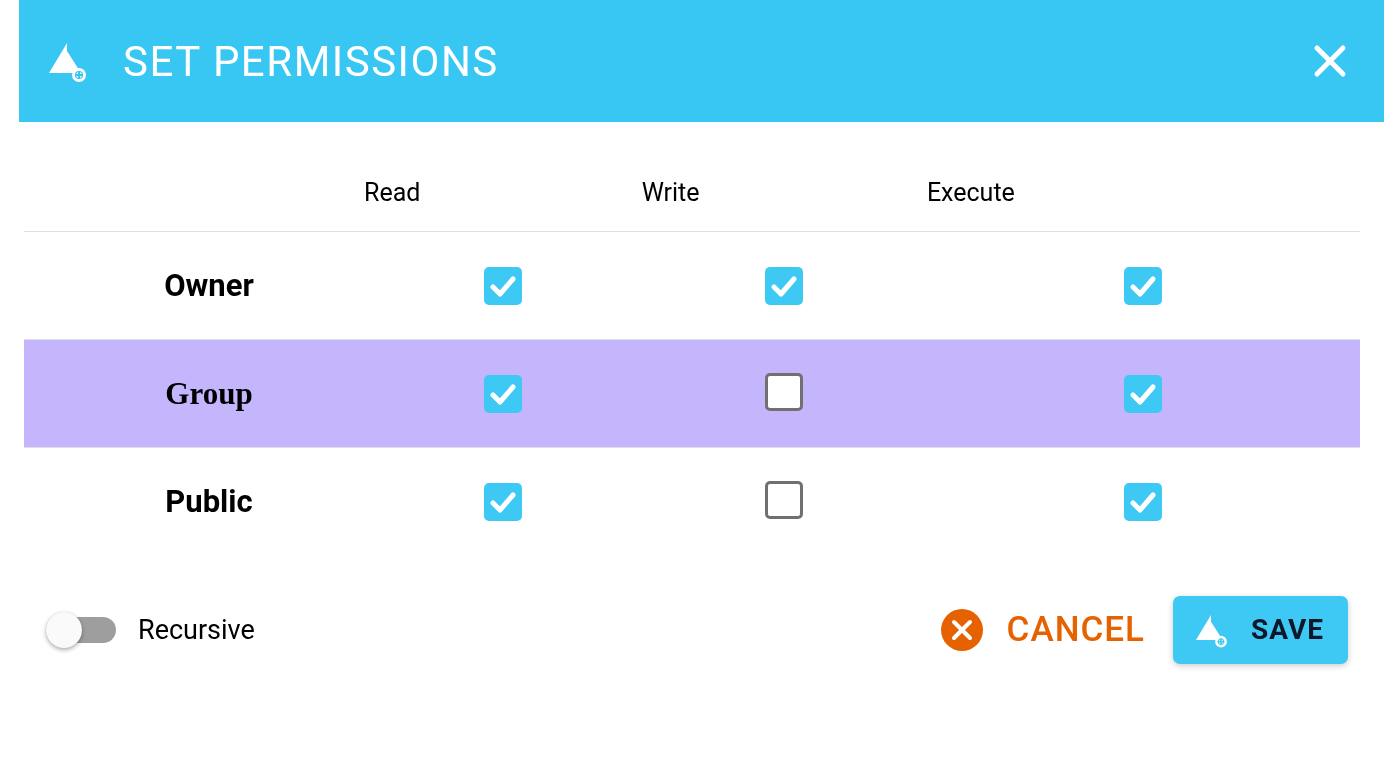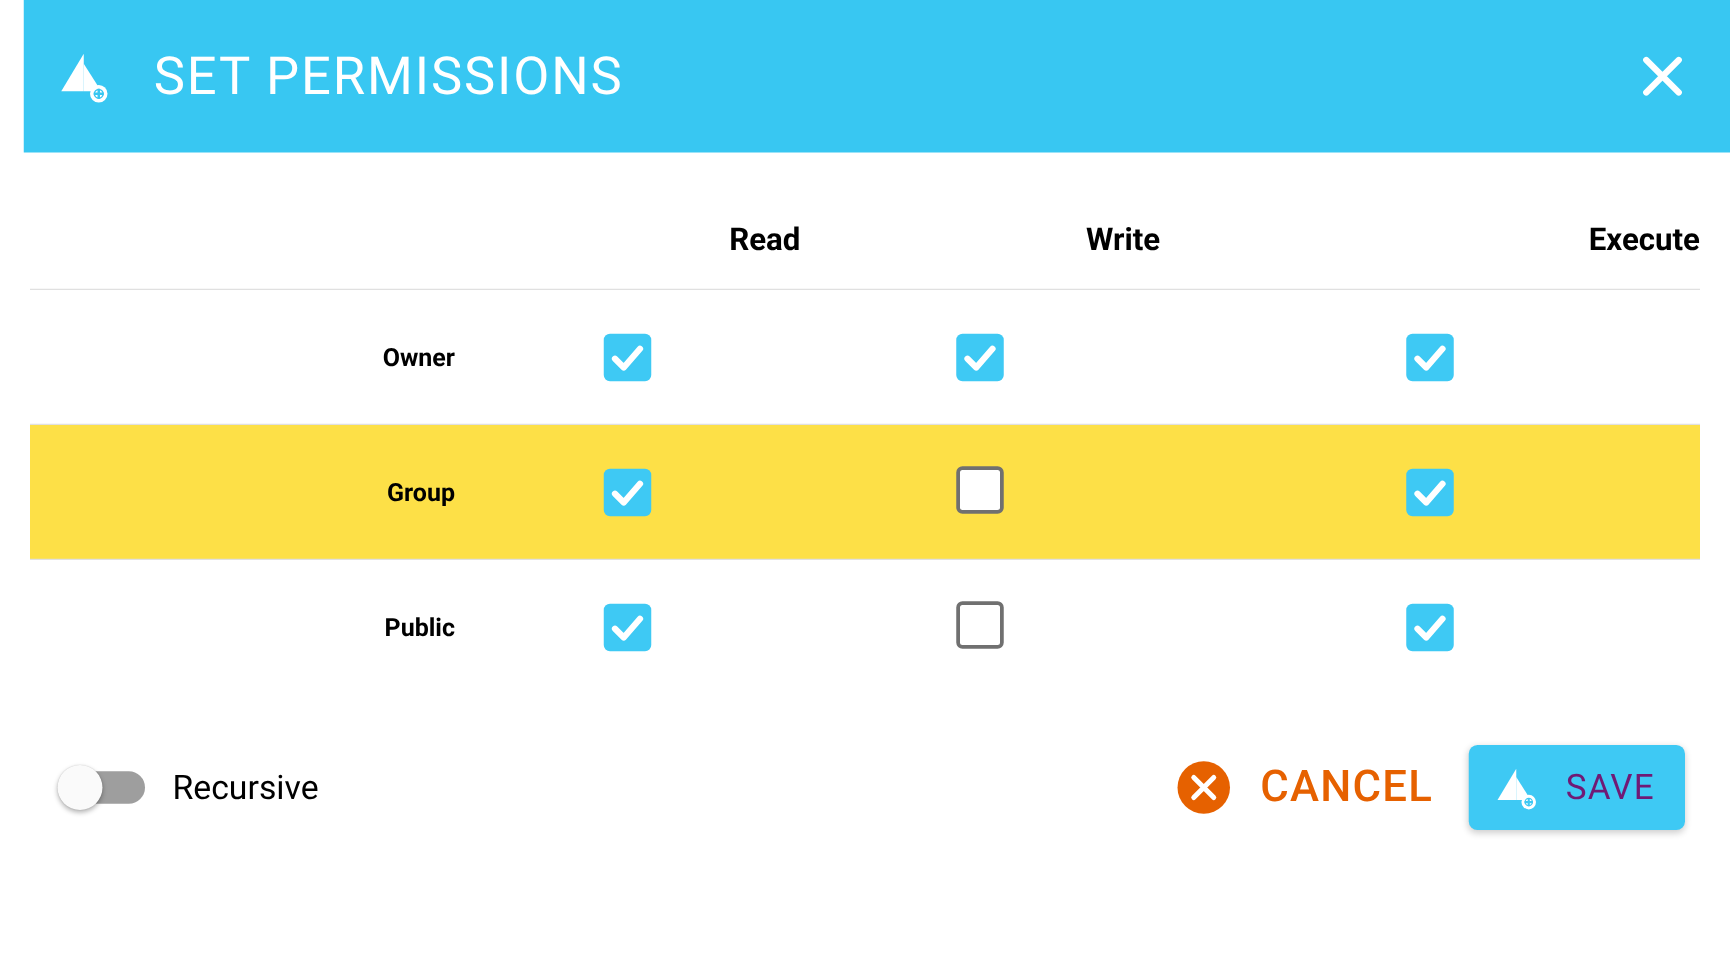--- a/index.html
+++ b/index.html
@@ -44,38 +44,39 @@
   }
   .content {
     padding: 42px 24px 0 24px;
   }
   .perm-table {
     width: 100%;
     border-collapse: collapse;
   }
   .perm-table th {
     font-size: 25px;
-    font-weight: 700;
-    text-align: right;
+    font-weight: 400;
+    text-align: left;
     padding: 14px 0 24px 0;
   }
   .perm-table th:first-child,
   .perm-table td:first-child {
-    text-align: right;
+    text-align: center;
     padding-left: 30px;
     width: 340px;
-    font-size: 20px;
+    font-size: 31px;
     font-weight: 700;
   }
   .perm-table tbody tr {
     border-top: 1px solid #e0e0e0;
   }
   .perm-table tbody tr:nth-child(2) {
-    background: #fde047;
+    background: #c4b5fd;
     border-bottom: 1px solid #e0e0e0;
+    font-family: Liberation Serif, serif;
   }
   .perm-table td {
     height: 108px;
     text-align: center;
     vertical-align: middle;
   }
   .checkbox {
     width: 38px;
     height: 38px;
     border-radius: 5px;
@@ -174,23 +175,23 @@
   }
   .save-icon {
     width: 40px;
     height: 40px;
     display: flex;
     align-items: center;
     justify-content: center;
     margin-right: 20px;
   }
   .save-text {
-    color: #701a75;
+    color: #0f172a;
     font-size: 28px;
-    font-weight: 400;
+    font-weight: 700;
     letter-spacing: 1px;
     text-align: center;
   }
 </style>
 </head>
 <body>
 
 <div class="header">
   <div class="header-icon">
     <svg width="48" height="48" viewBox="0 0 48 48">

